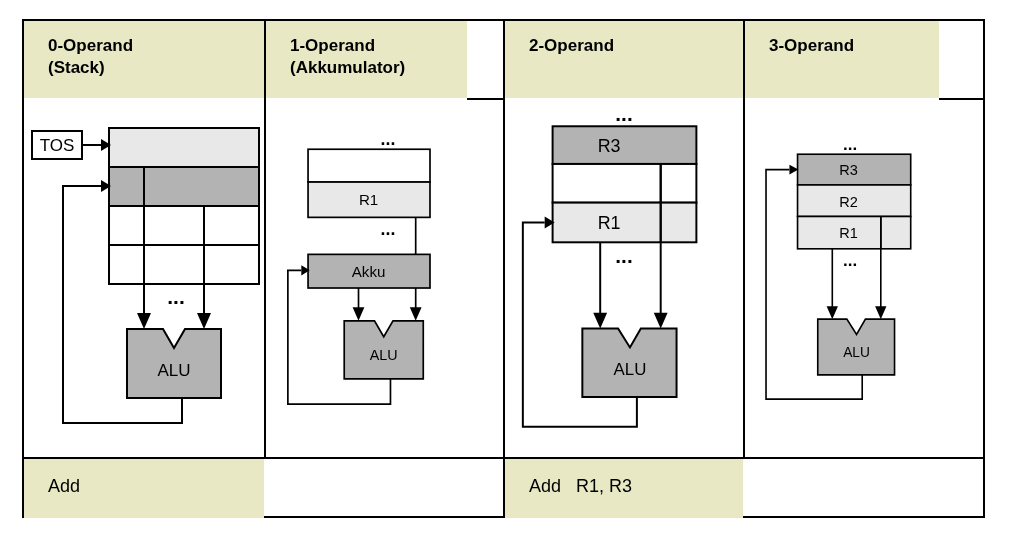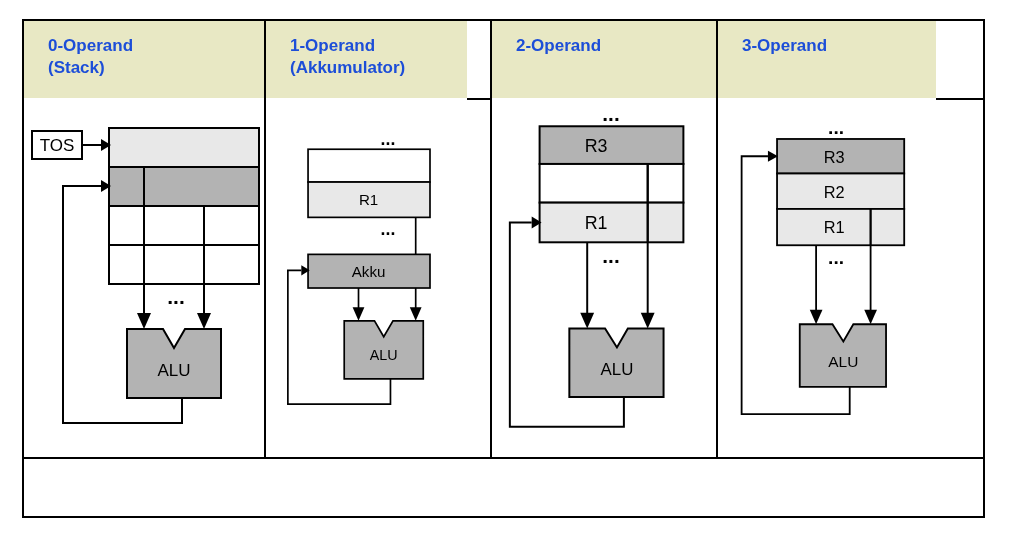--- a/index.html
+++ b/index.html
@@ -7,26 +7,26 @@
   #root{position:relative;width:1009px;height:541px;}
   .table{position:absolute;left:22px;top:19px;width:963px;height:499px;border:2px solid #000;box-sizing:border-box;}
   .hdr-row{position:absolute;left:0;top:0;width:100%;height:77px;}
   .body-row{position:absolute;left:0;top:77px;width:100%;height:359px;}
   .foot-row{position:absolute;left:0;top:436px;width:100%;height:59px;}
   .cell{position:absolute;top:0;height:100%;box-sizing:border-box;}
   .hdr-row .cell,.foot-row .cell{background:#e8e8c4;}
   .body-row .cell{background:#ffffff;}
   .c0{left:0;width:240px;}
   .c1{left:240px;width:203px;}
-  .c2{left:466px;width:240px;}
-  .c3{left:692px;width:220px;}
+  .c2{left:479px;width:240px;}
+  .c3{left:719px;width:196px;}
   .vdiv{border-left:2px solid #000;}
   .hdr-row{border-bottom:2px solid #000;}
   .foot-row{border-top:2px solid #000;}
-  .hdr-txt{position:absolute;left:24px;top:14px;font-size:17px;font-weight:bold;color:#1d4ed8;line-height:22px;white-space:pre-line;}
+  .hdr-txt{position:absolute;left:24px;top:14px;font-size:17px;font-weight:bold;color:#000000;line-height:22px;white-space:pre-line;}
   .foot-txt{position:absolute;left:24px;top:17px;font-size:18px;color:#000;white-space:pre;}
   .stage{position:absolute;left:0;top:0;width:100%;height:100%;}
   svg{display:block;}
 </style>
 </head>
 <body>
 
 <div id="root">
   <div class="table">
 
@@ -162,16 +162,22 @@
           <path d="M 90 231 L 126 231 L 138 250 L 149 231 L 185 231 L 185 300 L 90 300 Z" fill="#b3b3b3" stroke="#000" stroke-width="2"></path>
           <text x="138" y="278" text-anchor="middle" font-family="Liberation Sans, sans-serif" font-size="17" fill="#000">ALU</text>
 
           <polyline points="145,300 145,330 26,330 26,46 55,46" fill="none" stroke="#000" stroke-width="2"></polyline>
           <polygon points="55,40 66,46 55,52" fill="#000"></polygon>
         </svg>
       </div>
     </div>
 
     <div class="foot-row">
+      <div class="cell c0">
+        <div class="foot-txt">Add</div>
+      </div>
+      <div class="cell c2 vdiv">
+        <div class="foot-txt">Add   R1, R3</div>
+      </div>
     </div>
 
   </div>
 </div>
 
 </body></html>

